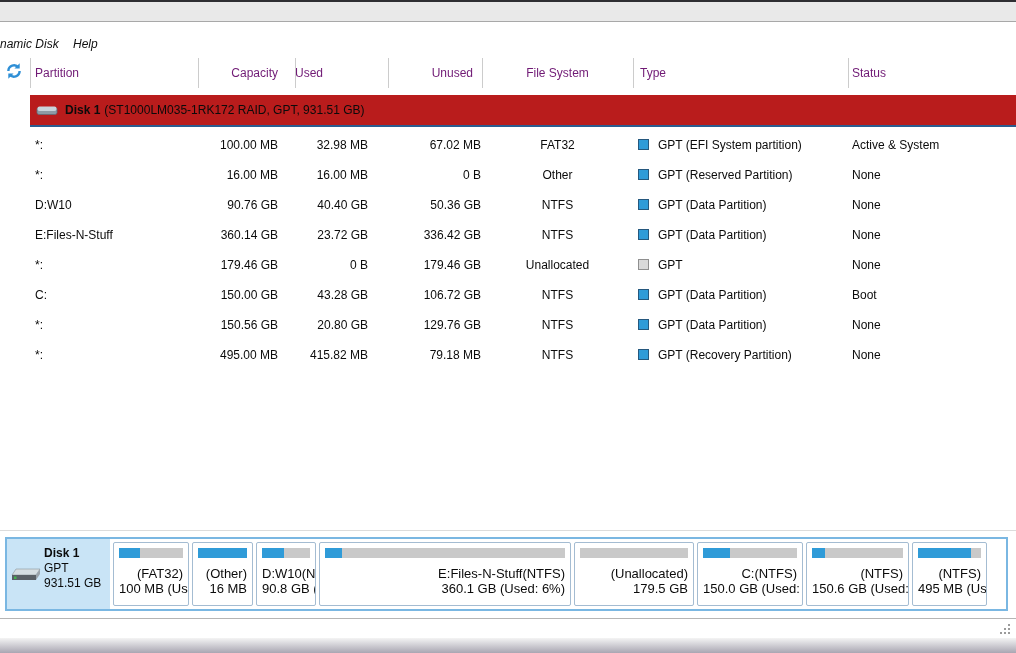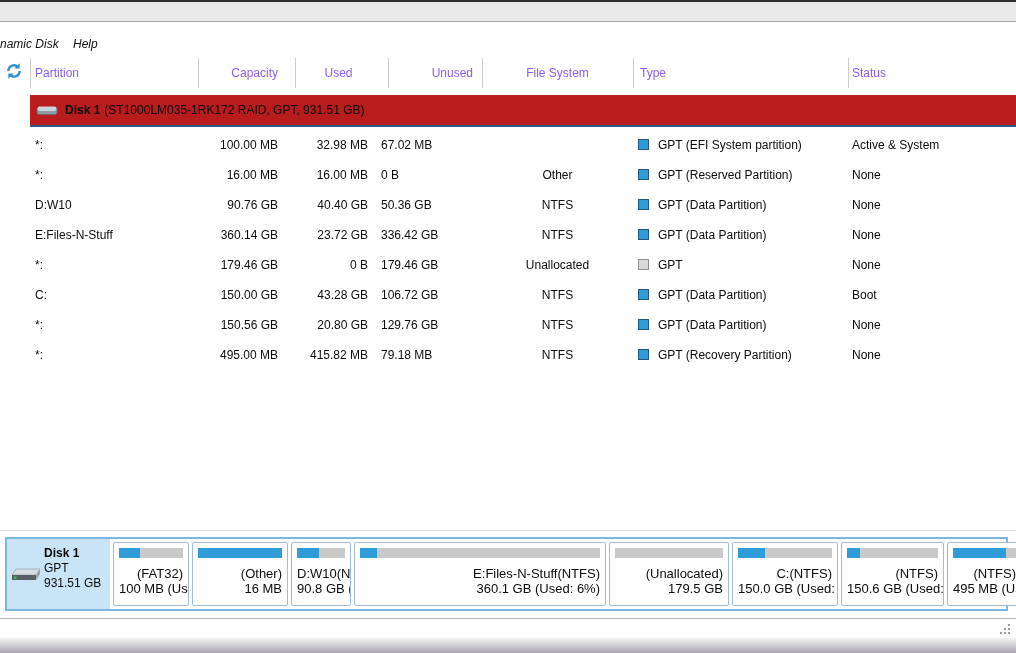--- a/index.html
+++ b/index.html
@@ -10,41 +10,41 @@
   }
   
   .top-dark{position:absolute;top:0;left:0;width:100%;height:2px;background:#2e2e32;}
   .top-band{position:absolute;top:2px;left:0;width:100%;height:20px;background:#e9e9e9;border-bottom:1px solid #a8a8a8;box-sizing:border-box;}
   .menubar{position:absolute;top:30px;left:0;width:100%;height:26px;background:#fff;font-style:italic;}
   .menu-item{position:absolute;top:7px;white-space:nowrap;cursor:default;color:#111;}
   .menu-item.m0{left:0px;}
   .menu-item.m1{left:73px;}
   
   .refresh-btn{position:absolute;left:5px;top:62px;width:18px;height:18px;cursor:pointer;}
-  .hdr{position:absolute;top:58px;height:30px;line-height:30px;color:#8b5cf6;white-space:nowrap;}
+  .hdr{position:absolute;top:58px;height:30px;line-height:30px;color:#701a75;white-space:nowrap;}
   .hdr-div{position:absolute;top:58px;height:30px;width:1px;background:#cccccc;}
   .h-part{left:35px;}
   .h-cap{left:198px;width:80px;text-align:right;}
-  .h-used{left:295px;width:87px;text-align:center;}
+  .h-used{left:295px;width:87px;text-align:left;}
   .h-unused{left:388px;width:85px;text-align:right;}
   .h-fs{left:482px;width:151px;text-align:center;}
   .h-type{left:640px;}
   .h-status{left:852px;}
   
   .disk-row{position:absolute;top:95px;left:30px;right:0;height:30px;background:#b91c1c;border-bottom:2px solid #2a5c8f;cursor:default;}
   .disk-row .dicon{position:absolute;left:6px;top:8px;}
   .disk-row .dtext{position:absolute;left:35px;top:0;line-height:30px;white-space:nowrap;}
   .disk-row .dtext b{margin-right:4px;}
   
   .prow{position:absolute;left:0;width:100%;height:30px;cursor:default;}
   .cell{position:absolute;top:0;height:30px;line-height:30px;white-space:nowrap;overflow:hidden;}
   .c-name{left:35px;width:160px;}
   .c-cap{left:198px;width:80px;text-align:right;}
   .c-used{left:295px;width:73px;text-align:right;}
-  .c-unused{left:381px;width:89px;}
+  .c-unused{left:392px;width:89px;text-align:right;}
   .c-fs{left:482px;width:151px;text-align:center;}
   .c-type{left:638px;width:210px;}
   .c-status{left:852px;width:162px;}
   .type-icon{display:inline-block;width:11px;height:11px;box-sizing:border-box;vertical-align:-1px;margin-right:9px;}
   .ti-alloc{background:#2f9bd8;border:1px solid #25587e;}
   .ti-unalloc{background:#d9d9d9;border:1px solid #8f8f8f;}
   
   .pre-map-line{position:absolute;top:530px;left:0;width:100%;height:1px;background:#dcdcdc;}
   .map{position:absolute;left:5px;top:537px;width:1003px;height:74px;border:2px solid #7ab7e2;background:#fff;box-sizing:border-box;display:flex;align-items:stretch;}
   .map-panel{flex:none;width:103px;background:#c9e4f6;position:relative;cursor:default;}
@@ -107,20 +107,21 @@
     </svg>
   </span>
   <span class="dtext"><b>Disk 1</b><span>(ST1000LM035-1RK172 RAID, GPT, 931.51 GB)</span></span>
 </div>
 
 <div class="prow" style="top:130px">
   <span class="cell c-name">*:</span>
   <span class="cell c-cap">100.00 MB</span>
   <span class="cell c-used">32.98 MB</span>
   <span class="cell c-unused">67.02 MB</span>
+  <span class="cell c-fs">FAT32</span>
   <span class="cell c-type"><span class="type-icon ti-alloc"></span><span>GPT (EFI System partition)</span></span>
   <span class="cell c-status">Active &amp; System</span>
 </div>
 <div class="prow" style="top:160px">
   <span class="cell c-name">*:</span>
   <span class="cell c-cap">16.00 MB</span>
   <span class="cell c-used">16.00 MB</span>
   <span class="cell c-unused">0 B</span>
   <span class="cell c-fs">Other</span>
   <span class="cell c-type"><span class="type-icon ti-alloc"></span><span>GPT (Reserved Partition)</span></span>
@@ -199,21 +200,21 @@
     </span>
   </div>
 
   <div class="map-block" style="width:76px">
     <div class="map-bar">
         <div class="map-bar-fill" style="width:33%"></div>
       </div>
     <div class="map-line">(FAT32)</div>
     <div class="map-line">100 MB (Use</div>
   </div>
-  <div class="map-block" style="width:96px">
+  <div class="map-block" style="width:61px">
     <div class="map-bar">
         <div class="map-bar-fill" style="width:100%"></div>
       </div>
     <div class="map-line">(Other)</div>
     <div class="map-line">16 MB</div>
   </div>
   <div class="map-block" style="width:60px">
     <div class="map-bar">
         <div class="map-bar-fill" style="width:45%"></div>
       </div>

